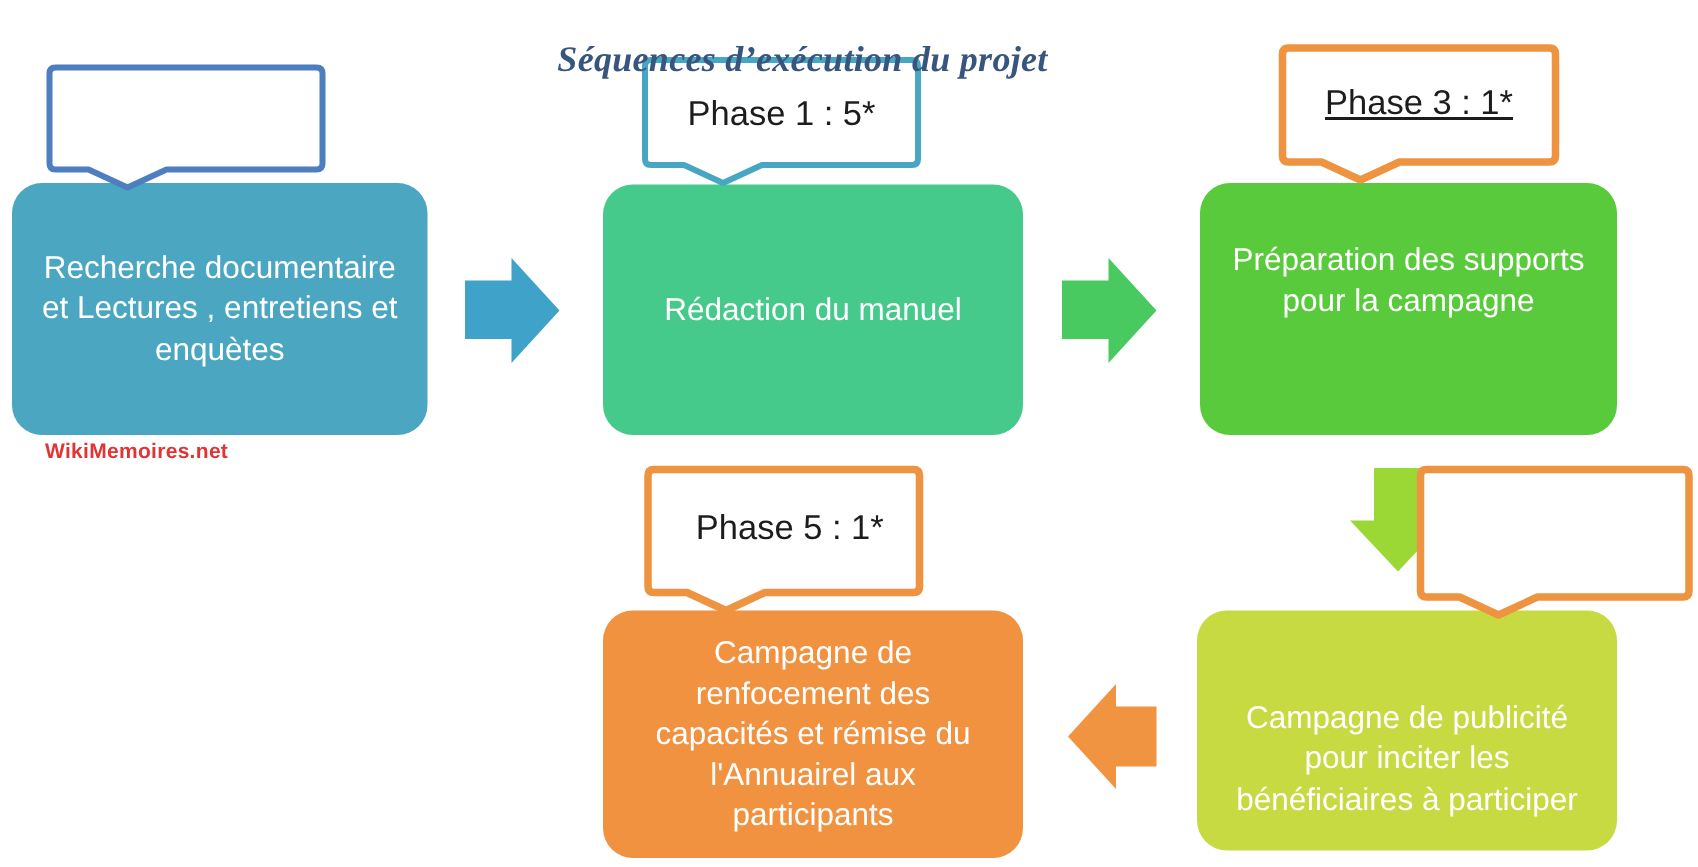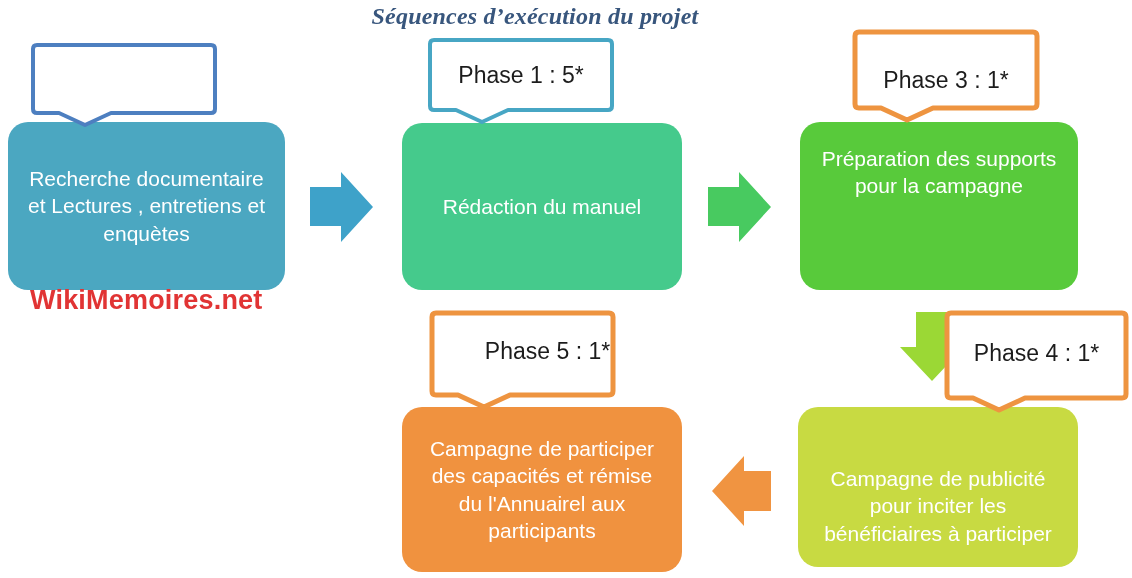--- a/index.html
+++ b/index.html
@@ -38,21 +38,21 @@
     display: flex; align-items: center; justify-content: center;
     text-align: center;
     font-size: 21px;
     line-height: 1.29;
   }
   .boxtext .inner { width: 100%; }
   .watermark {
     position: absolute;
     left: 30px; top: 288px; width: 190px; height: 24px;
     display: flex; align-items: center;
-    font-size: 27px;
+    font-size: 14px;
     font-weight: 700;
     letter-spacing: 0.2px;
   }
   .callout-path { fill: #ffffff; }
 </style>
 </head>
 <body>
 
 <div class="canvas">
 
@@ -69,38 +69,37 @@
     <polygon points="916,312 948,312 948,347 964,347 932,381 900,347 916,347" fill="#9bd835"></polygon>
     <polygon points="771,471 744,471 744,456 712,491 744,526 744,511 771,511" fill="#f09441"></polygon>
 
     <path class="callout-path" stroke-width="4" stroke-linejoin="round" d="M 37 45 H 211 Q 215 45 215 49 V 109 Q 215 113 211 113 H 111 L 85 125 L 59 113 H 37 Q 33 113 33 109 V 49 Q 33 45 37 45 Z" stroke="#4d7fc0"></path>
     <path class="callout-path" stroke-width="4" stroke-linejoin="round" d="M 434 40 H 608 Q 612 40 612 44 V 106 Q 612 110 608 110 H 508 L 482 122 L 456 110 H 434 Q 430 110 430 106 V 44 Q 430 40 434 40 Z" stroke="#47a6c4"></path>
     <path class="callout-path" stroke-width="5" stroke-linejoin="round" d="M 859 32 H 1033 Q 1037 32 1037 36 V 104 Q 1037 108 1033 108 H 933 L 907 120 L 881 108 H 859 Q 855 108 855 104 V 36 Q 855 32 859 32 Z" stroke="#ee9440"></path>
     <path class="callout-path" stroke-width="5" stroke-linejoin="round" d="M 951 313 H 1122 Q 1126 313 1126 317 V 394 Q 1126 398 1122 398 H 1025 L 999 410 L 973 398 H 951 Q 947 398 947 394 V 317 Q 947 313 951 313 Z" stroke="#ee9440"></path>
     <path class="callout-path" stroke-width="5" stroke-linejoin="round" d="M 436 313 H 609 Q 613 313 613 317 V 391 Q 613 395 609 395 H 510 L 484 407 L 458 395 H 436 Q 432 395 432 391 V 317 Q 432 313 436 313 Z" stroke="#ee9440"></path>
   </svg>
 
-  <div class="diagram-title" style="color: rgb(56, 86, 125);">Séquences d’exécution du projet</div>
+  <div class="diagram-title" style="color: rgb(56, 86, 125); margin-top: 24px;">Séquences d’exécution du projet</div>
 
   <div class="plabel" style="left:434px; top:42px; width:174px; height:66px;">Phase 1 : 5*</div>
-  <div class="plabel" style="left:859px; top:44px; width:174px; height:72px;">Phase 3 : 1*</div>
-  <div class="plabel" style="left:951px; top:315px; width:171px; height:76px;">Phase 4 : 1*</div>
-  <div class="plabel" style="left:453px; top:315px; width:189px; height:73px;">Phase 5 : 1*</div>
+  <div class="plabel" style="left:859px; top:32px; width:174px; height:72px;text-decoration:underline;">Phase 3 : 1*</div>
+  <div class="plabel" style="left:432px; top:315px; width:189px; height:73px;">Phase 5 : 1*</div>
 
   <div class="boxtext" style="left: 412px; top: 123px; width: 260px; height: 167px; color: rgb(255, 255, 255);">
     <div class="inner">Rédaction du manuel</div>
   </div>
   <div class="boxtext" style="left: 18px; top: 122px; width: 257px; height: 168px; color: rgb(255, 255, 255);">
     <div class="inner">Recherche documentaire et Lectures , entretiens et enquètes</div>
   </div>
-  <div class="boxtext" style="left: 810px; top: 110px; width: 258px; height: 124px; color: rgb(255, 255, 255);">
+  <div class="boxtext" style="left: 810px; top: 125px; width: 258px; height: 124px; color: rgb(255, 255, 255);">
     <div class="inner">Préparation des supports pour la campagne</div>
   </div>
   <div class="boxtext" style="left: 818px; top: 417px; width: 240px; height: 178px; color: rgb(255, 255, 255);">
     <div class="inner">Campagne de publicité pour inciter les bénéficiaires à participer</div>
   </div>
   <div class="boxtext" style="left: 427px; top: 407px; width: 230px; height: 165px; color: rgb(255, 255, 255);">
-    <div class="inner">Campagne de participer des capacités et rémise du l'Annuairel aux participants</div>
+    <div class="inner">Campagne de renfocement des capacités et rémise du l'Annuairel aux participants</div>
   </div>
 
   <div class="watermark" style="color: rgb(225, 52, 52);">WikiMemoires.net</div>
 
 </div>
 
 </body></html>

